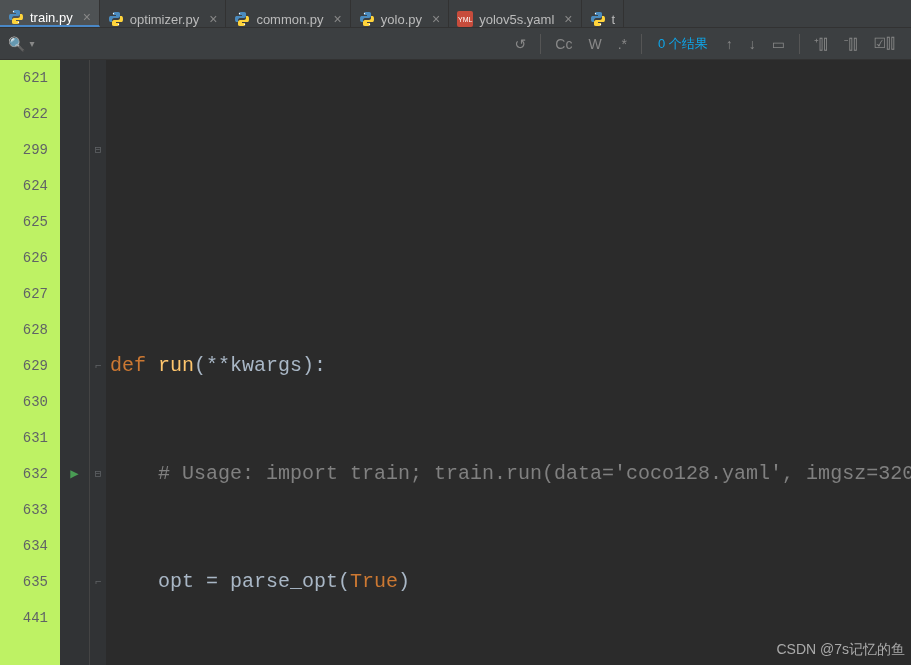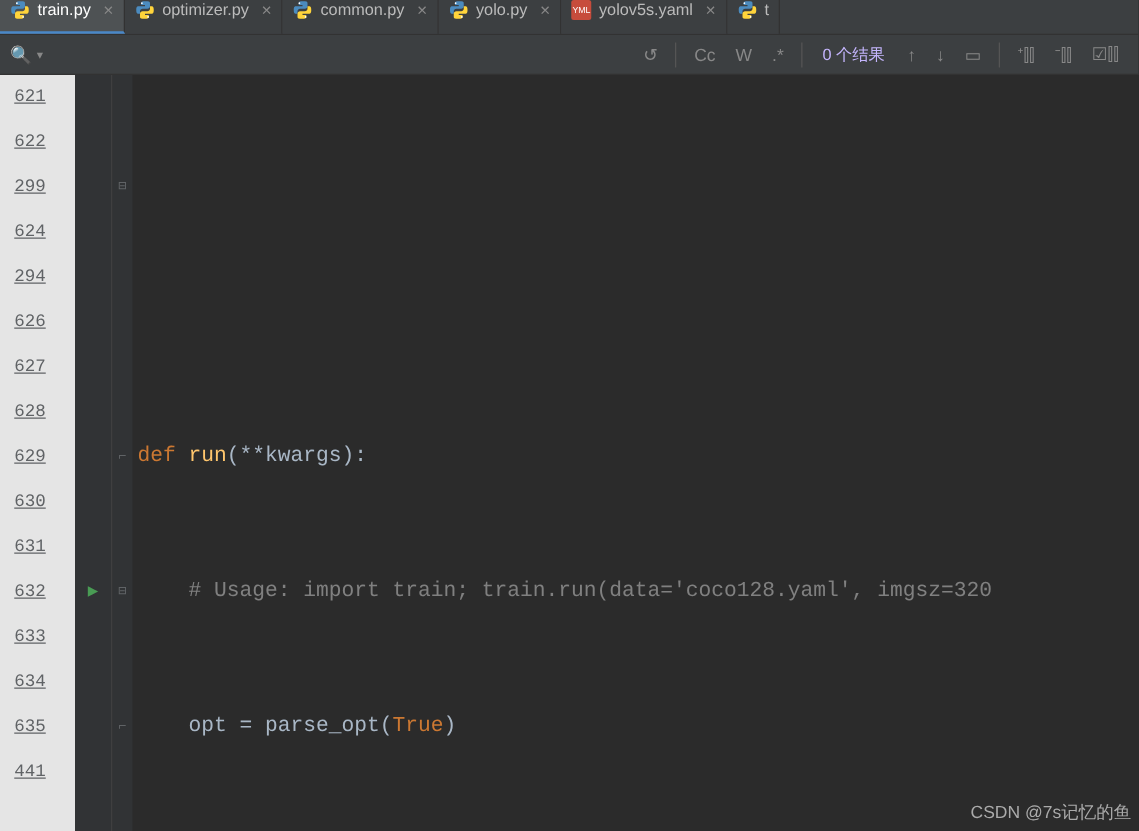--- a/index.html
+++ b/index.html
@@ -13,21 +13,21 @@
       position: relative;
     }
     .tabs {
       display: flex;
       background: #3c3f41;
       height: 28px;
       border-bottom: 1px solid #323232;
     }
     .tab {
       display: flex;
-      align-items: flex-start;
+      align-items: flex-end;
       padding: 0 8px;
       background: #3c3f41;
       border-right: 1px solid #323232;
       font-size: 13px;
       font-family: 'Segoe UI', sans-serif;
       color: #bbbbbb;
       gap: 6px;
       cursor: pointer;
     }
     .tab.active {
@@ -83,36 +83,35 @@
       padding: 0 8px;
       font-size: 14px;
       cursor: pointer;
     }
     .toolbar-sep {
       width: 1px;
       height: 20px;
       background: #555;
       margin: 0 6px;
     }
-    .results-text { color: #c4b5fd; padding: 0 10px; }
+    .results-text { color: #0ea5e9; padding: 0 10px; }
     .editor {
       display: flex;
       height: calc(100% - 60px);
       background: #2b2b2b;
     }
     .gutter {
       width: 60px;
-      background: #e5e5e5;
-      text-align: center;
+      background: #bef264;
+      text-align: right;
       padding-right: 12px;
       color: #606366;
       font-size: 14px;
       line-height: 36px;
       user-select: none;
-      text-decoration: underline;
     }
     .run-gutter {
       width: 30px;
       background: #313335;
       border-right: 1px solid #444;
       font-size: 14px;
       line-height: 36px;
       text-align: center;
     }
     .run-marker { color: #499c54; }
@@ -120,21 +119,21 @@
       width: 16px;
       background: #313335;
       color: #606366;
       font-size: 11px;
       line-height: 36px;
       text-align: center;
     }
     .code {
       flex: 1;
       padding-left: 4px;
-      font-size: 17px;
+      font-size: 20px;
       line-height: 36px;
       white-space: pre;
       overflow: hidden;
     }
     .line { height: 36px; }
     .kw { color: #cc7832; }
     .fn { color: #ffc66d; }
     .param { color: #a9b7c6; }
     .comment { color: #808080; }
     .val { color: #a9b7c6; }
@@ -236,21 +235,21 @@
   <span class="toolbar-btn">⁻⫿⫿</span>
   <span class="toolbar-btn">☑⫿⫿</span>
 </div>
 
 <div class="editor">
   <div class="gutter">
     <div class="line">621</div>
     <div class="line">622</div>
     <div class="line">299</div>
     <div class="line">624</div>
-    <div class="line">294</div>
+    <div class="line">625</div>
     <div class="line">626</div>
     <div class="line">627</div>
     <div class="line">628</div>
     <div class="line">629</div>
     <div class="line">630</div>
     <div class="line">631</div>
     <div class="line">632</div>
     <div class="line">633</div>
     <div class="line">634</div>
     <div class="line">635</div>

